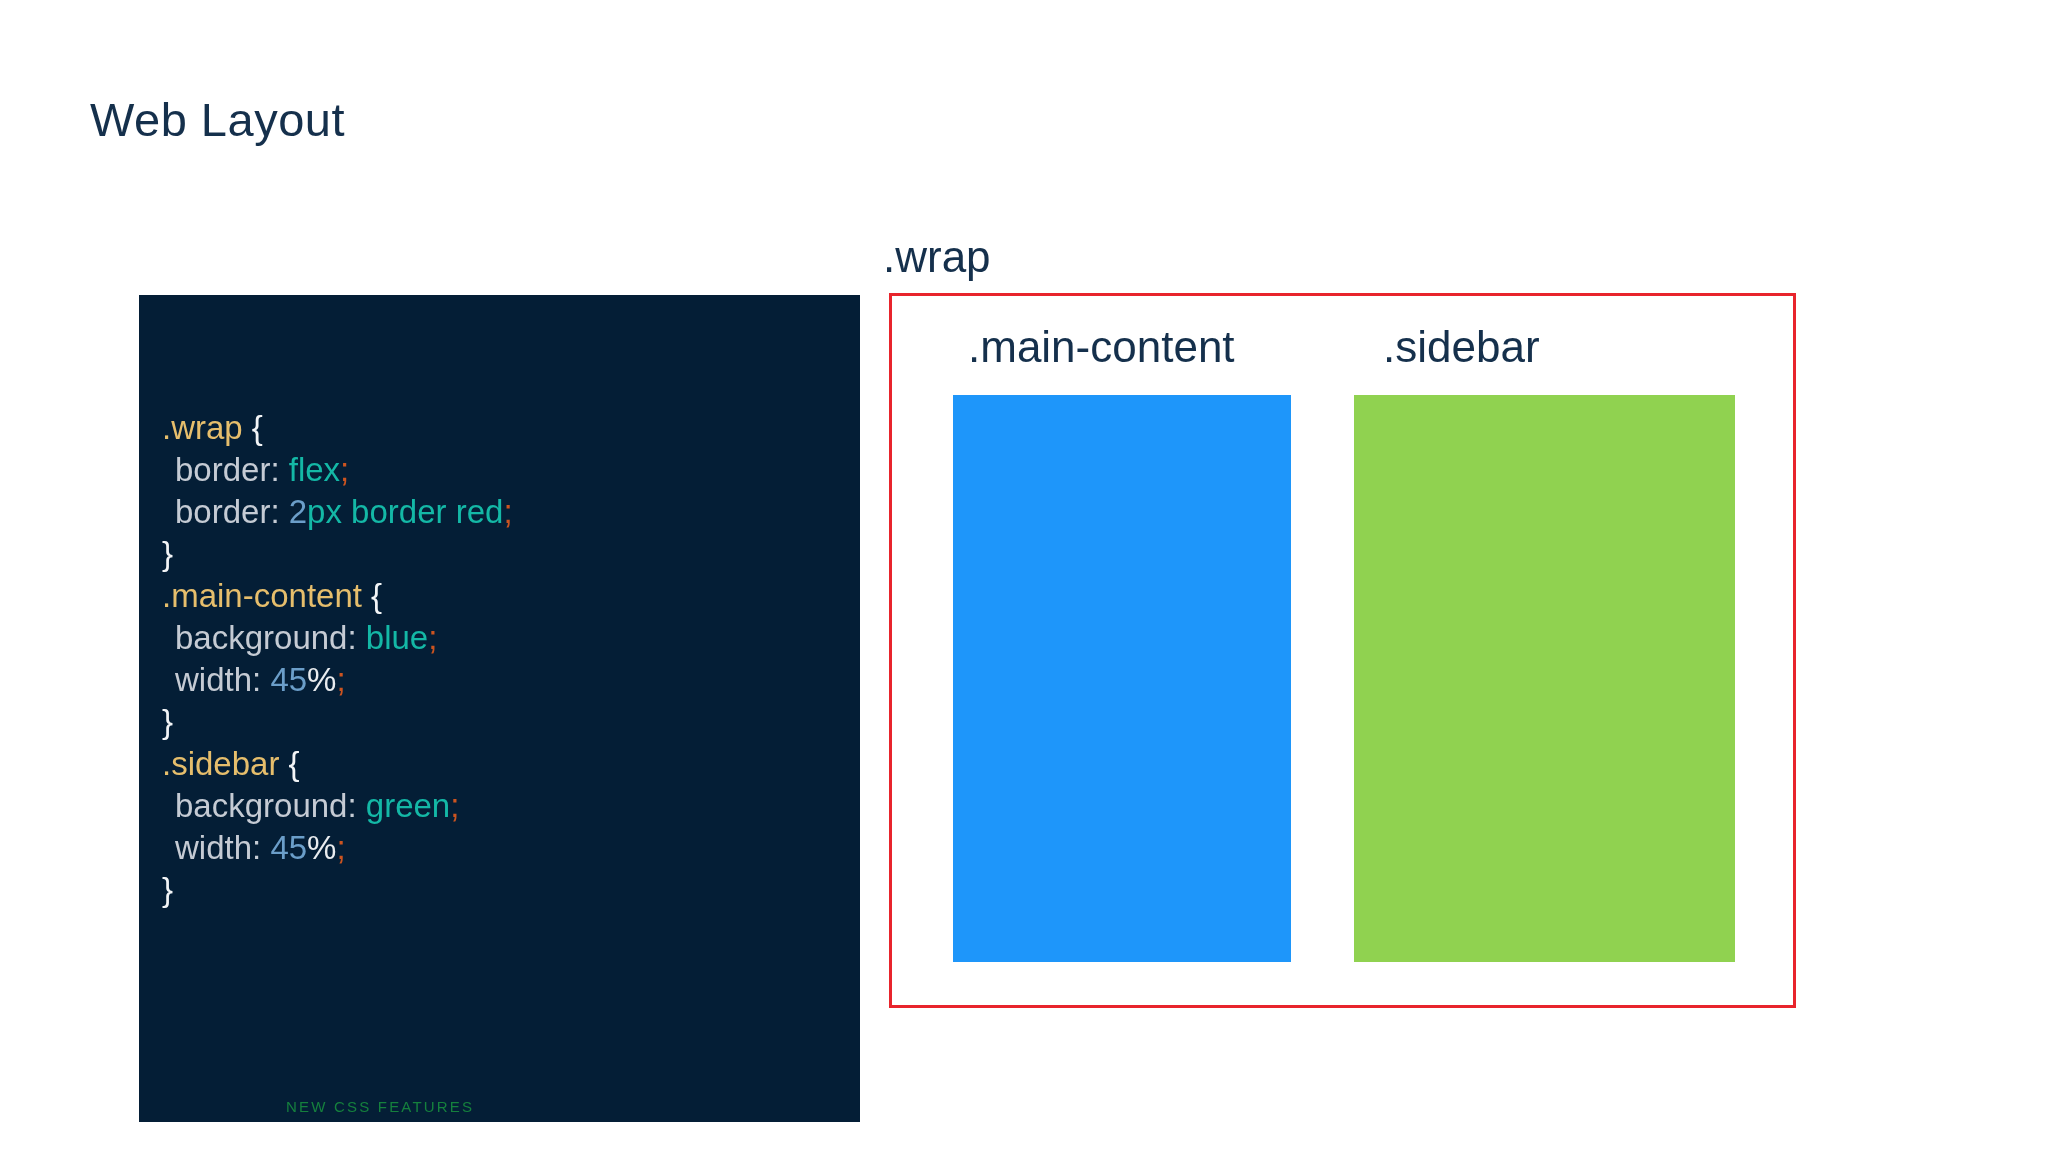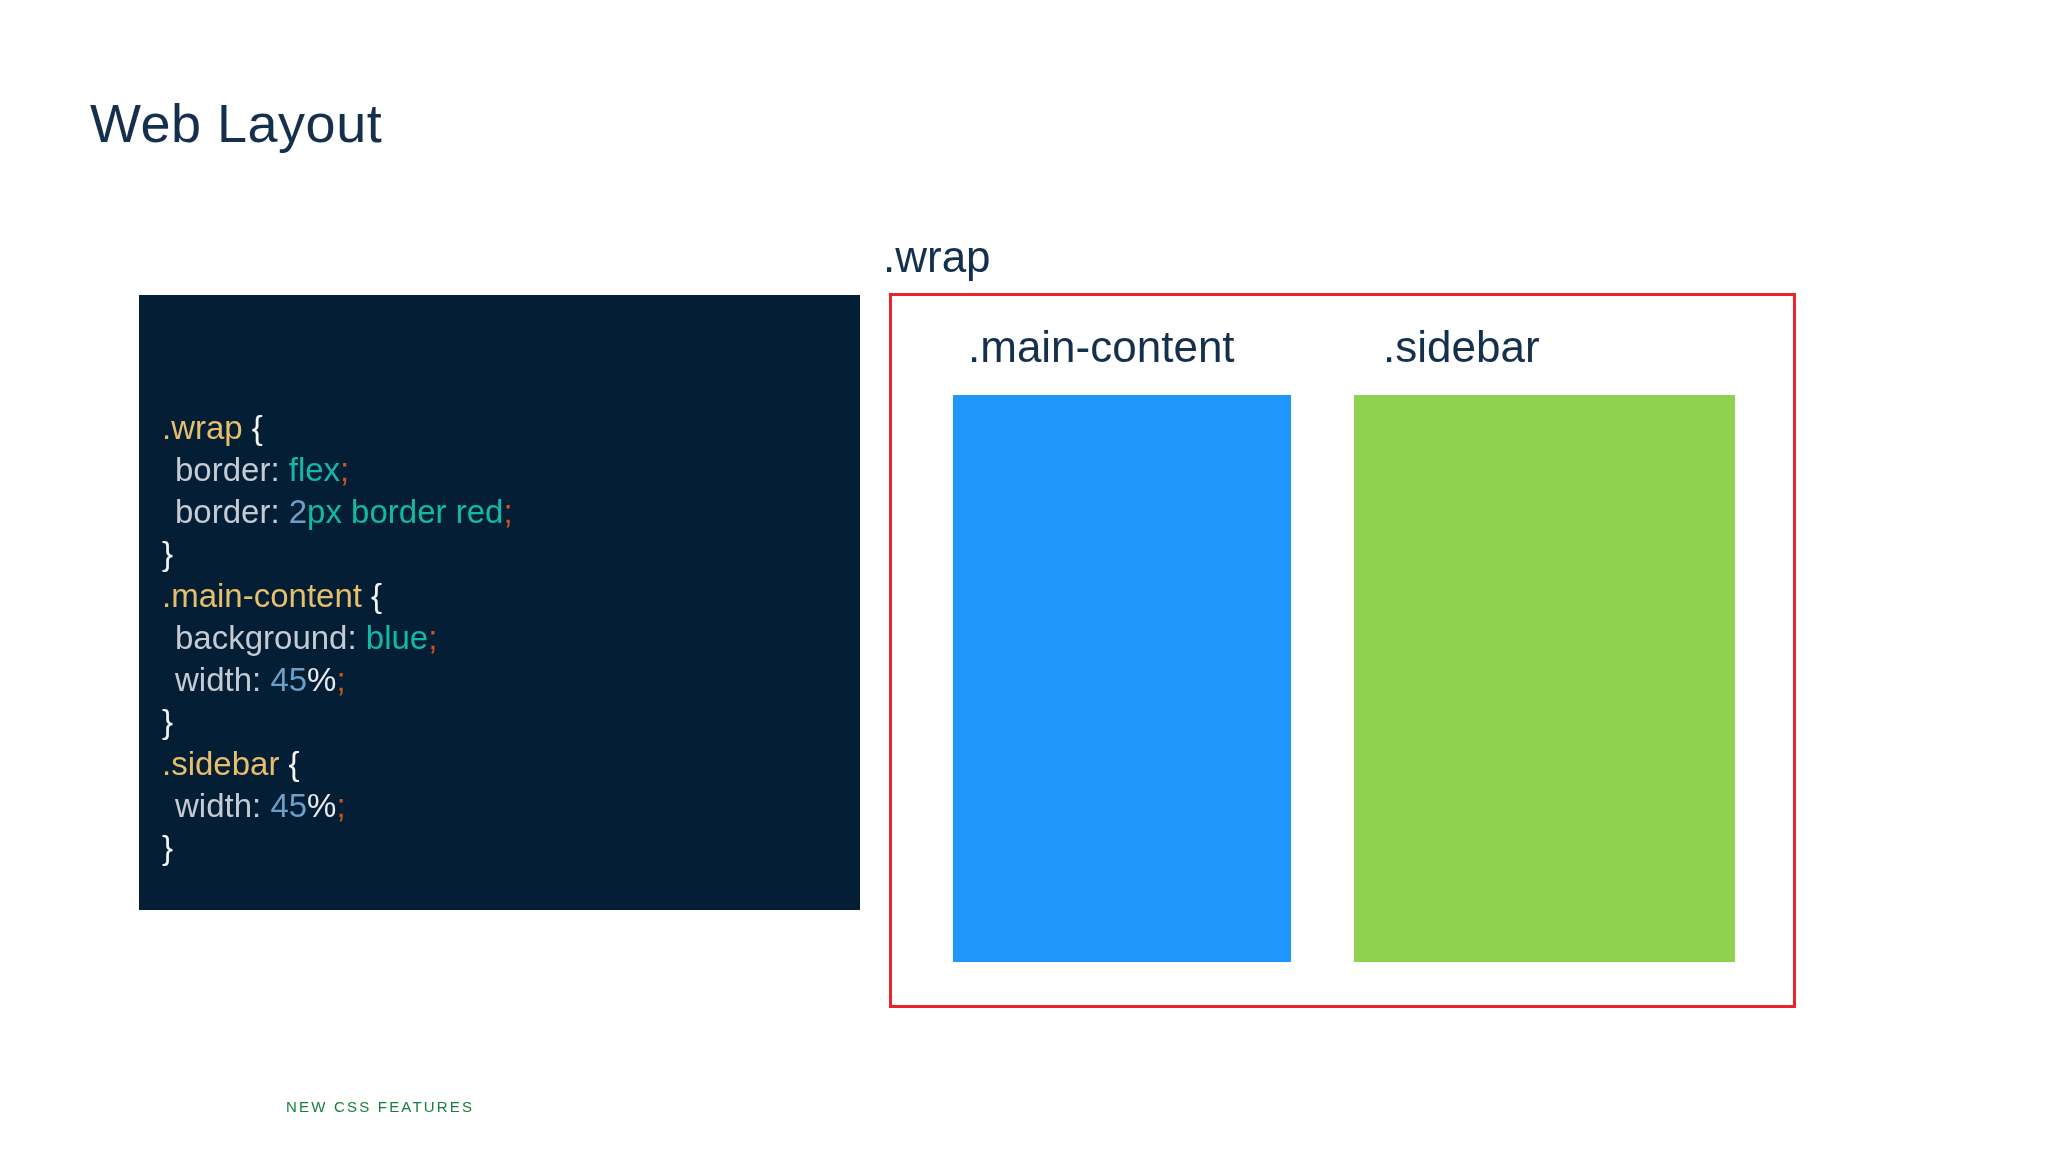--- a/index.html
+++ b/index.html
@@ -11,33 +11,33 @@
     width: 2048px;
     height: 1152px;
     background: #ffffff;
     overflow: hidden;
   }
 
   .slide-title {
     position: absolute;
     left: 90px;
     top: 92px;
-    font-size: 54px;
+    font-size: 47px;
     font-weight: 400;
     color: #15304c;
     letter-spacing: 0.5px;
   }
 
   
   .code-panel {
     position: absolute;
     left: 139px;
     top: 295px;
     width: 721px;
-    height: 615px;
+    height: 827px;
     background: #041e36;
     padding: 112px 28px 0 23px;
   }
   .code-line {
     white-space: pre;
     font-family: "Liberation Sans", sans-serif;
     font-size: 33px;
     line-height: 42px;
     font-weight: 400;
   }
@@ -118,20 +118,21 @@
   <div class="code-panel">
     <div class="code-line"><span class="tk-sel">.wrap</span><span class="tk-brace"> {</span></div>
     <div class="code-line ind"><span class="tk-prop">border: </span><span class="tk-val">flex</span><span class="tk-semi">;</span></div>
     <div class="code-line ind"><span class="tk-prop">border: </span><span class="tk-num">2</span><span class="tk-val">px border red</span><span class="tk-semi">;</span></div>
     <div class="code-line"><span class="tk-brace">}</span></div>
     <div class="code-line"><span class="tk-sel">.main-content</span><span class="tk-brace"> {</span></div>
     <div class="code-line ind"><span class="tk-prop">background: </span><span class="tk-val">blue</span><span class="tk-semi">;</span></div>
     <div class="code-line ind"><span class="tk-prop">width: </span><span class="tk-num">45</span><span class="tk-pct">%</span><span class="tk-semi">;</span></div>
     <div class="code-line"><span class="tk-brace">}</span></div>
     <div class="code-line"><span class="tk-sel">.sidebar</span><span class="tk-brace"> {</span></div>
+    <div class="code-line ind"><span class="tk-prop">background: </span><span class="tk-val">green</span><span class="tk-semi">;</span></div>
     <div class="code-line ind"><span class="tk-prop">width: </span><span class="tk-num">45</span><span class="tk-pct">%</span><span class="tk-semi">;</span></div>
     <div class="code-line"><span class="tk-brace">}</span></div>
   </div>
 
   <div class="wrap-label">.wrap</div>
 
   <div class="wrap-box"></div>
 
   <div class="main-content-label">.main-content</div>
   <div class="sidebar-label">.sidebar</div>

